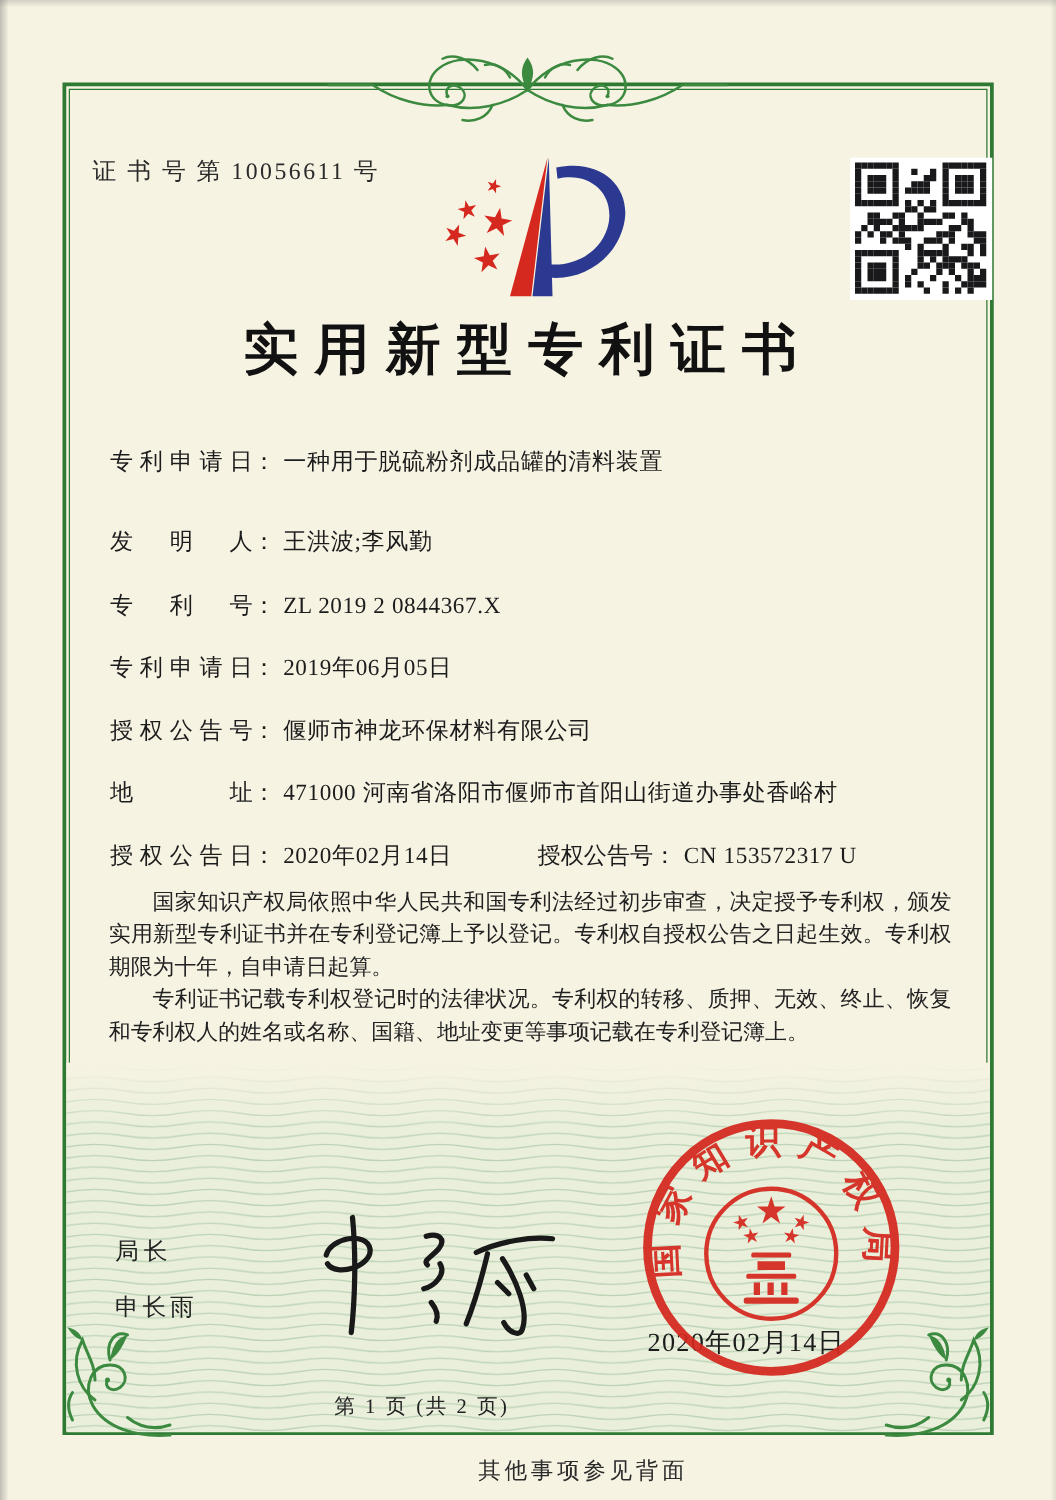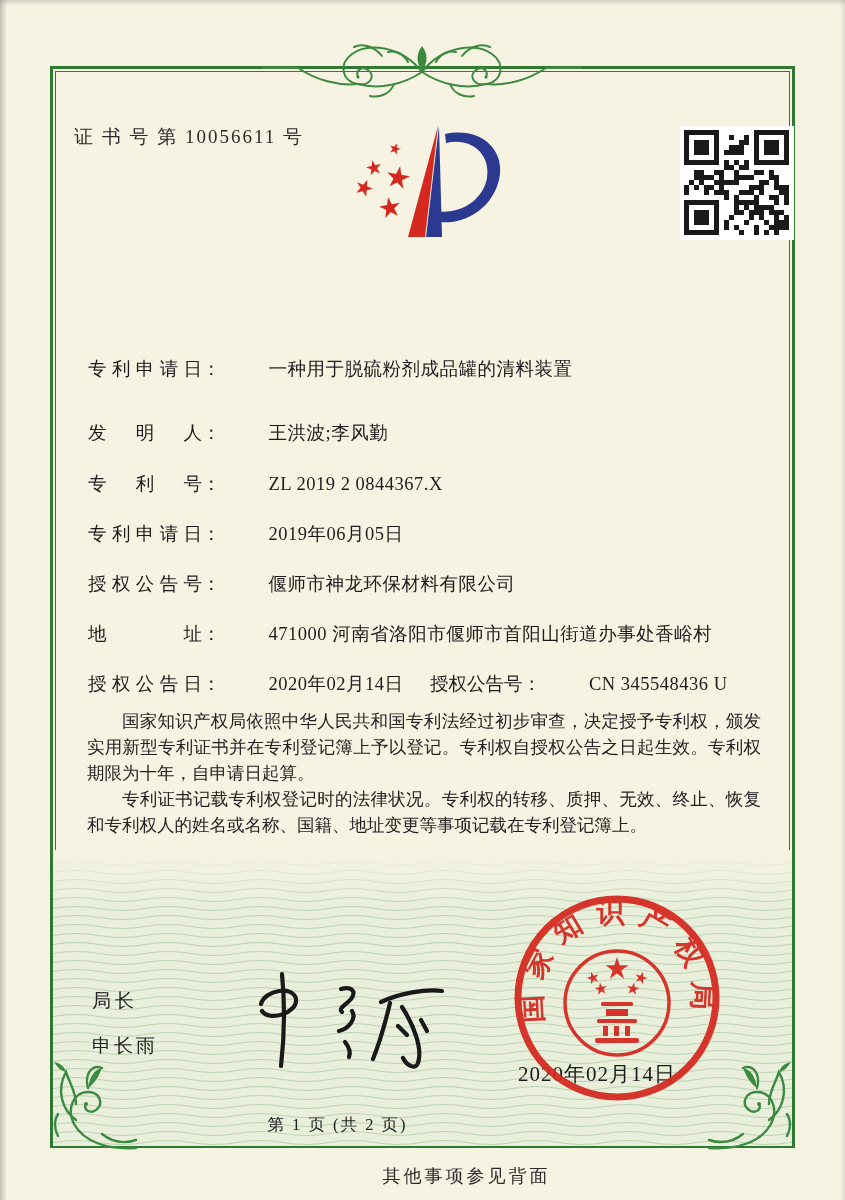--- a/index.html
+++ b/index.html
@@ -41,21 +41,21 @@
 
   .title{position:absolute;left:0;top:250px;width:845px;text-align:center;
     font-size:44px;font-weight:bold;letter-spacing:13px;color:#111;}
 
   .fields{position:absolute;left:88px;top:356px;width:680px;font-size:18.5px;}
   .frow{position:absolute;left:0;white-space:nowrap;}
   .frow.r0{top:0;} .frow.r1{top:64px;} .frow.r2{top:115px;} .frow.r3{top:165px;}
   .frow.r4{top:215px;} .frow.r5{top:265px;} .frow.r6{top:315px;}
   .flabel{display:inline-block;width:114px;text-align:justify;text-align-last:justify;vertical-align:top;}
   .fcolon{display:inline-block;margin-right:6px;}
-  .fvalue{letter-spacing:.5px;margin-left:42px;}
+  .fvalue{letter-spacing:.5px;}
   .fpair2{position:absolute;left:342px;top:0;white-space:nowrap;}
 
   .paras{position:absolute;left:87px;top:708px;width:674px;
     font-size:17.5px;line-height:26px;text-align:justify;color:#222;}
   .paras p{margin:0;text-indent:2em;}
 
   .director{position:absolute;left:92px;top:988px;font-size:19px;letter-spacing:4px;color:#222;}
   .director .name{margin-top:19px;letter-spacing:3px;}
 
   .sig{position:absolute;left:225px;top:962px;}
@@ -388,20 +388,21 @@
         <rect x="19" y="104" width="5" height="5" fill="#19191b"></rect>
         <rect x="24" y="104" width="5" height="5" fill="#19191b"></rect>
         <rect x="29" y="104" width="5" height="5" fill="#19191b"></rect>
         <rect x="34" y="104" width="5" height="5" fill="#19191b"></rect>
         <rect x="59" y="104" width="5" height="5" fill="#19191b"></rect>
         <rect x="74" y="104" width="5" height="5" fill="#19191b"></rect>
         <rect x="84" y="104" width="5" height="5" fill="#19191b"></rect>
         <rect x="94" y="104" width="5" height="5" fill="#19191b"></rect>
       </svg></div>
 
+  <div class="title">实用新型专利证书</div>
 
   <div class="fields">
     <div class="frow r0">
       <span class="flabel">专利申请日</span><span class="fcolon">：</span><span class="fvalue">一种用于脱硫粉剂成品罐的清料装置</span>
     </div>
     <div class="frow r1">
       <span class="flabel">发明人</span><span class="fcolon">：</span><span class="fvalue">王洪波;李风勤</span>
     </div>
     <div class="frow r2">
       <span class="flabel">专利号</span><span class="fcolon">：</span><span class="fvalue">ZL 2019 2 0844367.X</span>
@@ -411,21 +412,21 @@
     </div>
     <div class="frow r4">
       <span class="flabel">授权公告号</span><span class="fcolon">：</span><span class="fvalue">偃师市神龙环保材料有限公司</span>
     </div>
     <div class="frow r5">
       <span class="flabel">地址</span><span class="fcolon">：</span><span class="fvalue">471000 河南省洛阳市偃师市首阳山街道办事处香峪村</span>
     </div>
     <div class="frow r6">
       <span class="flabel">授权公告日</span><span class="fcolon">：</span><span class="fvalue">2020年02月14日</span>
       <span class="fpair2">
-        <span>授权公告号</span><span class="fcolon">：</span><span class="fvalue">CN 345548436 U</span>
+        <span>授权公告号</span><span class="fcolon">：</span><span class="fvalue">CN 153572317 U</span>
       </span>
     </div>
   </div>
 
   <div class="paras">
     <p>国家知识产权局依照中华人民共和国专利法经过初步审查，决定授予专利权，颁发实用新型专利证书并在专利登记簿上予以登记。专利权自授权公告之日起生效。专利权期限为十年，自申请日起算。</p>
     <p>专利证书记载专利权登记时的法律状况。专利权的转移、质押、无效、终止、恢复和专利权人的姓名或名称、国籍、地址变更等事项记载在专利登记簿上。</p>
   </div>
 
   <div class="director">

